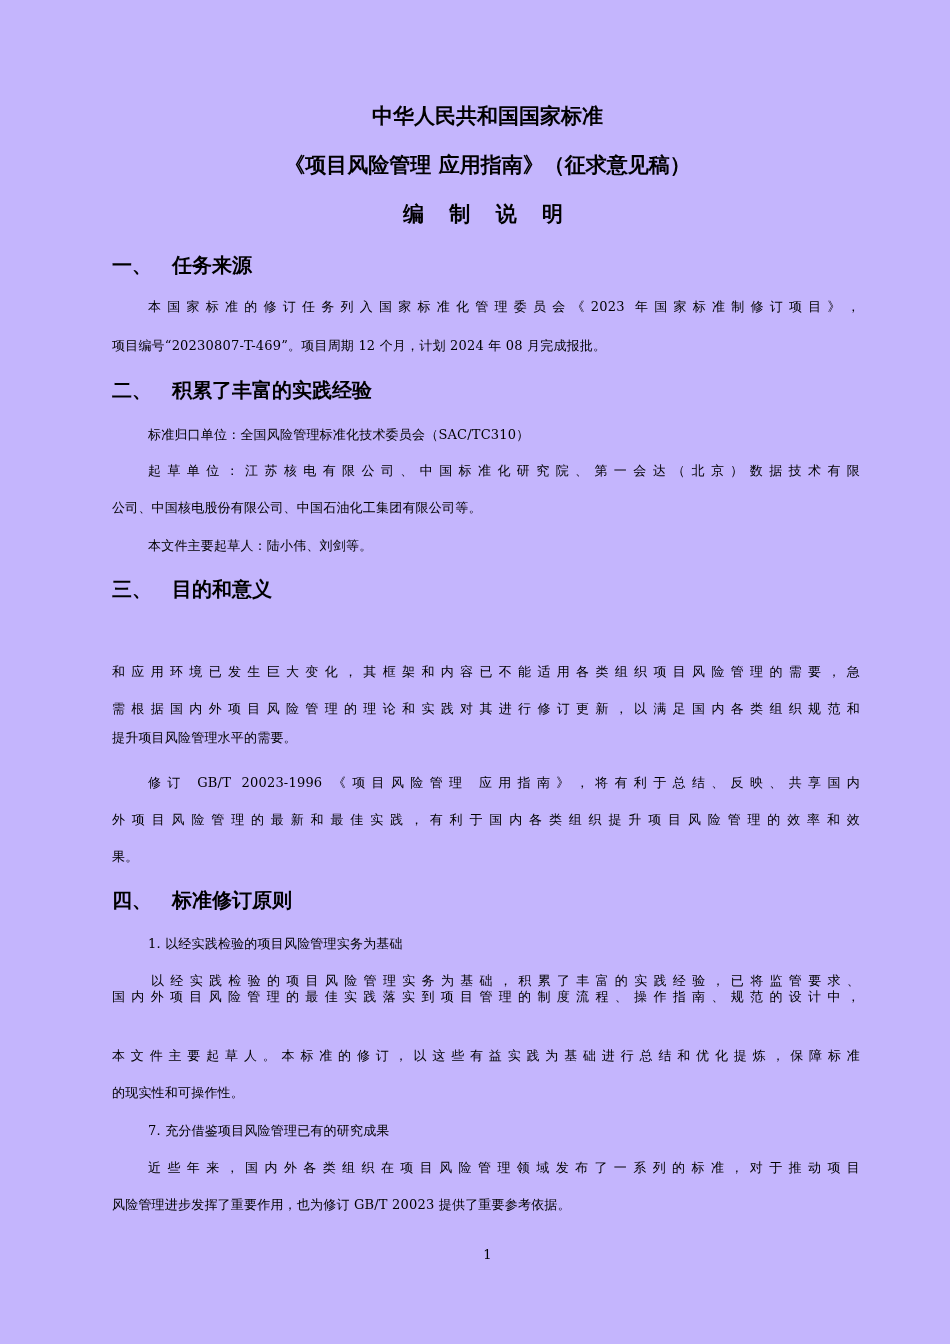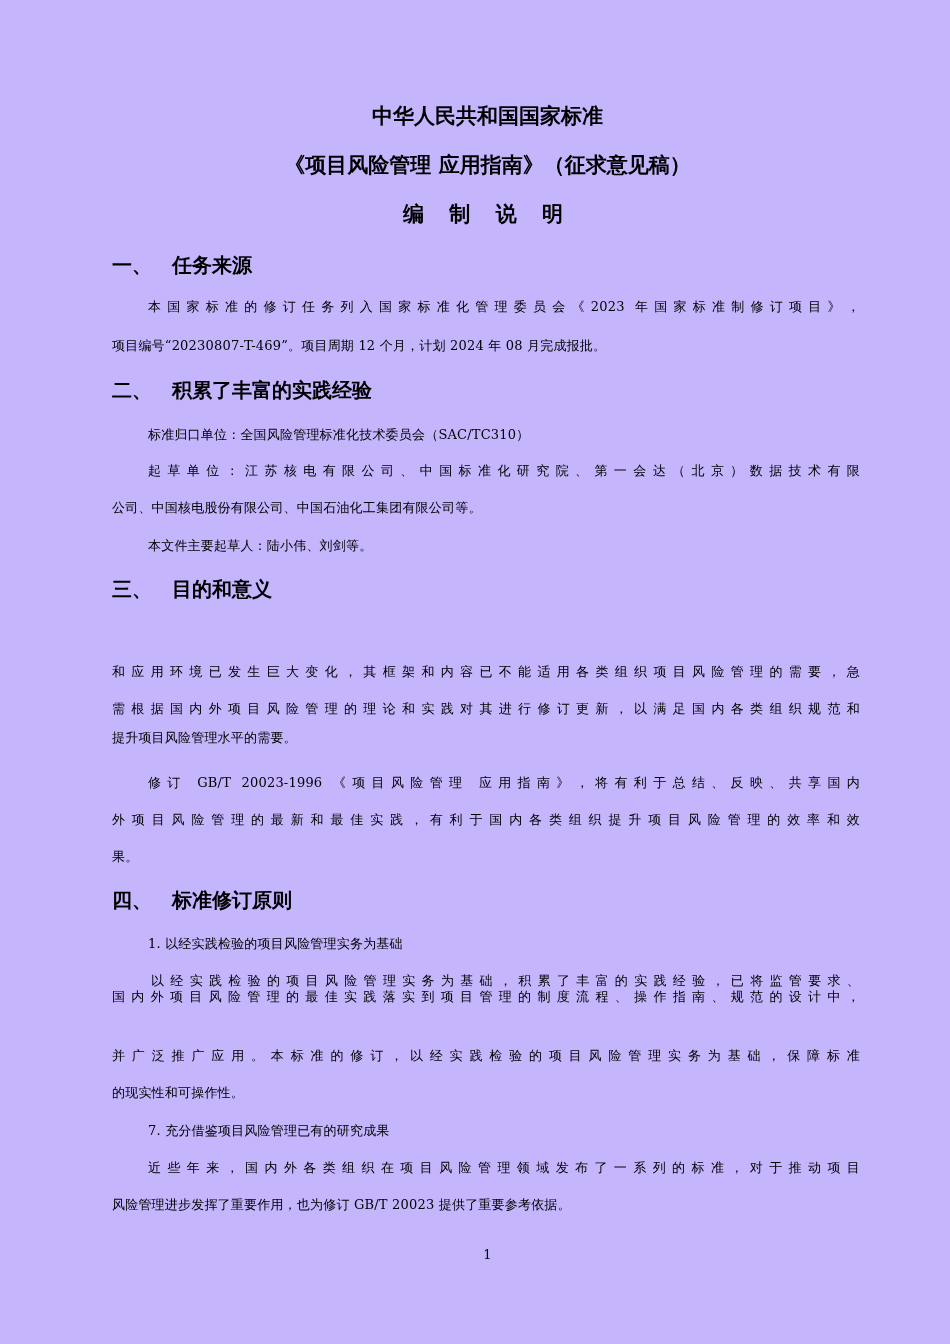--- a/index.html
+++ b/index.html
@@ -106,20 +106,20 @@
   <div class="line indent justify-ind" style="top:771px;">修订 GB/T 20023-1996 《项目风险管理 应用指南》，将有利于总结、反映、共享国内</div>
   <div class="line body-text justify" style="top:808px;">外项目风险管理的最新和最佳实践，有利于国内各类组织提升项目风险管理的效率和效</div>
   <div class="line body-text" style="top:845px;">果。</div>
 
   <div class="heading" style="top:886px;">
     <span class="num">四、</span><span>标准修订原则</span>
   </div>
   <div class="line indent" style="top:932px;">1. 以经实践检验的项目风险管理实务为基础</div>
   <div class="line indent-sm" style="top:969px; width:709px; text-align:justify; text-align-last:justify;">以经实践检验的项目风险管理实务为基础，积累了丰富的实践经验，已将监管要求、</div>
   <div class="line body-text justify" style="top:985px;">国内外项目风险管理的最佳实践落实到项目管理的制度流程、操作指南、规范的设计中，</div>
-  <div class="line body-text justify" style="top:1044px;">并广泛推广应用。本标准的修订，以经实践检验的项目风险管理实务为基础，保障标准</div>
+  <div class="line body-text justify" style="top:1044px;">本文件主要起草人。本标准的修订，以这些有益实践为基础进行总结和优化提炼，保障标准</div>
   <div class="line body-text" style="top:1081px;">的现实性和可操作性。</div>
   <div class="line indent" style="top:1119px;">7. 充分借鉴项目风险管理已有的研究成果</div>
   <div class="line indent justify-ind" style="top:1156px;">近些年来，国内外各类组织在项目风险管理领域发布了一系列的标准，对于推动项目</div>
   <div class="line body-text" style="top:1193px;">风险管理进步发挥了重要作用，也为修订 GB/T 20023 提供了重要参考依据。</div>
 
   <div class="page-num">1</div>
 </div>
 
 </body></html>

